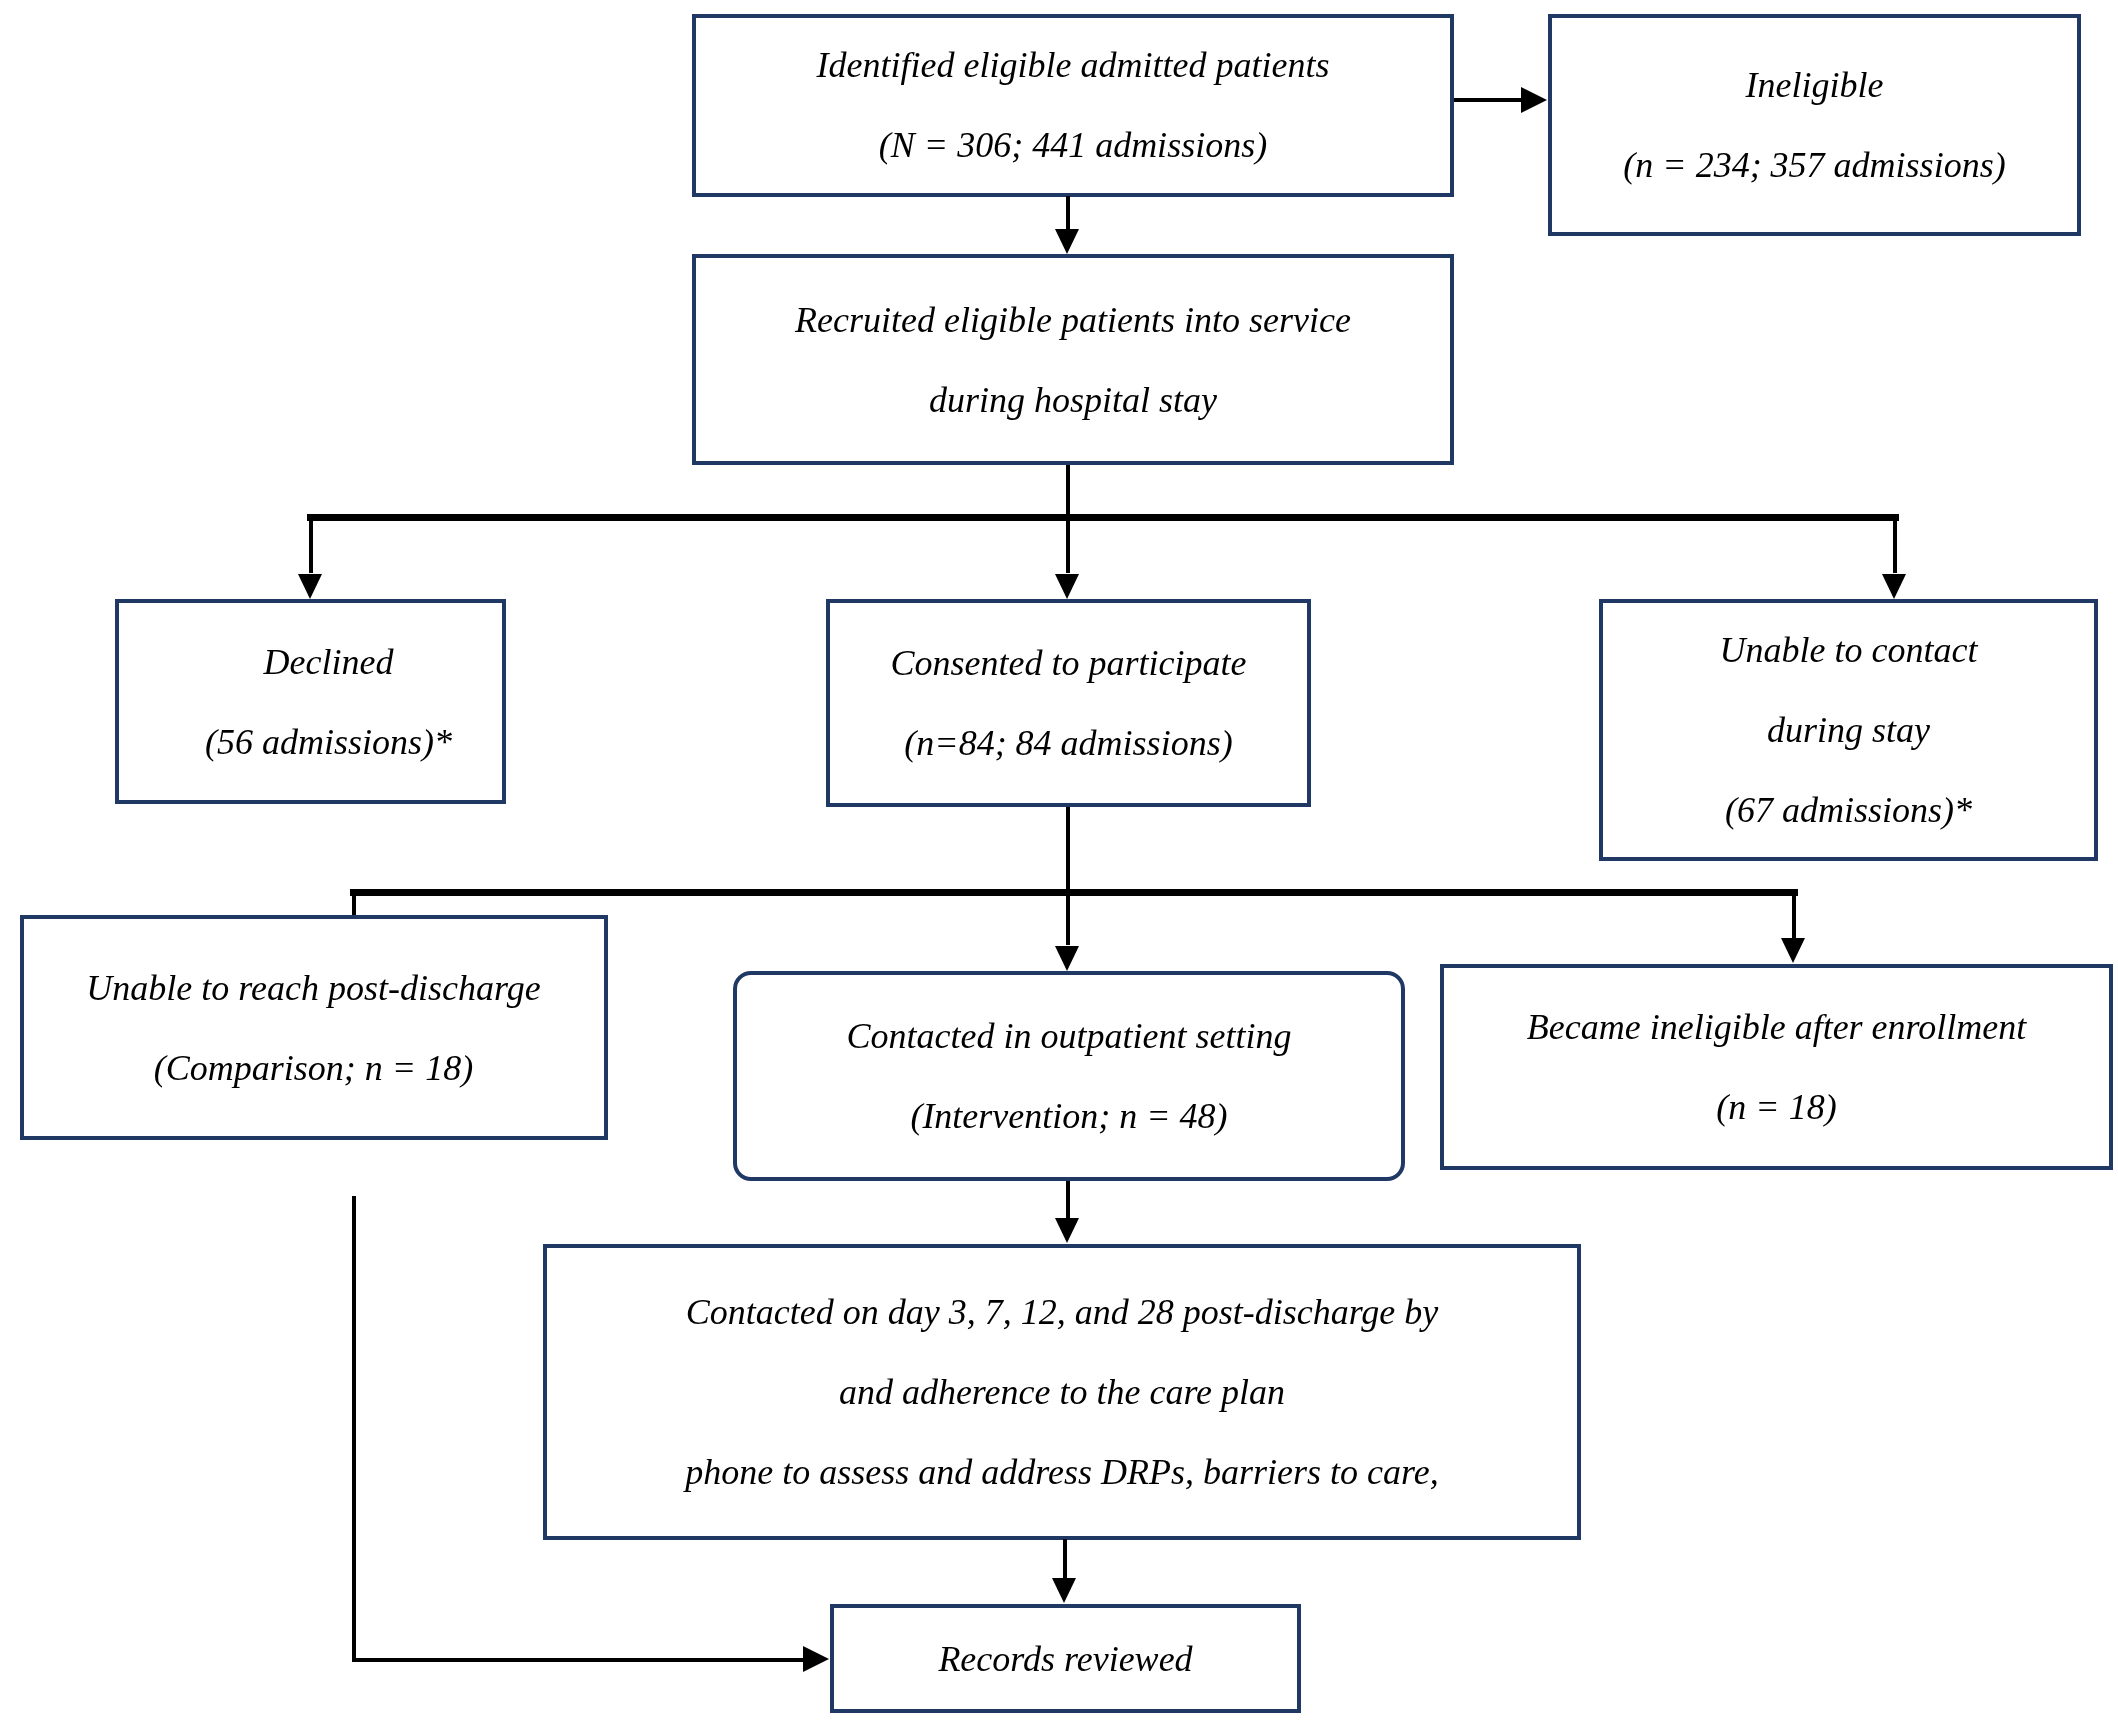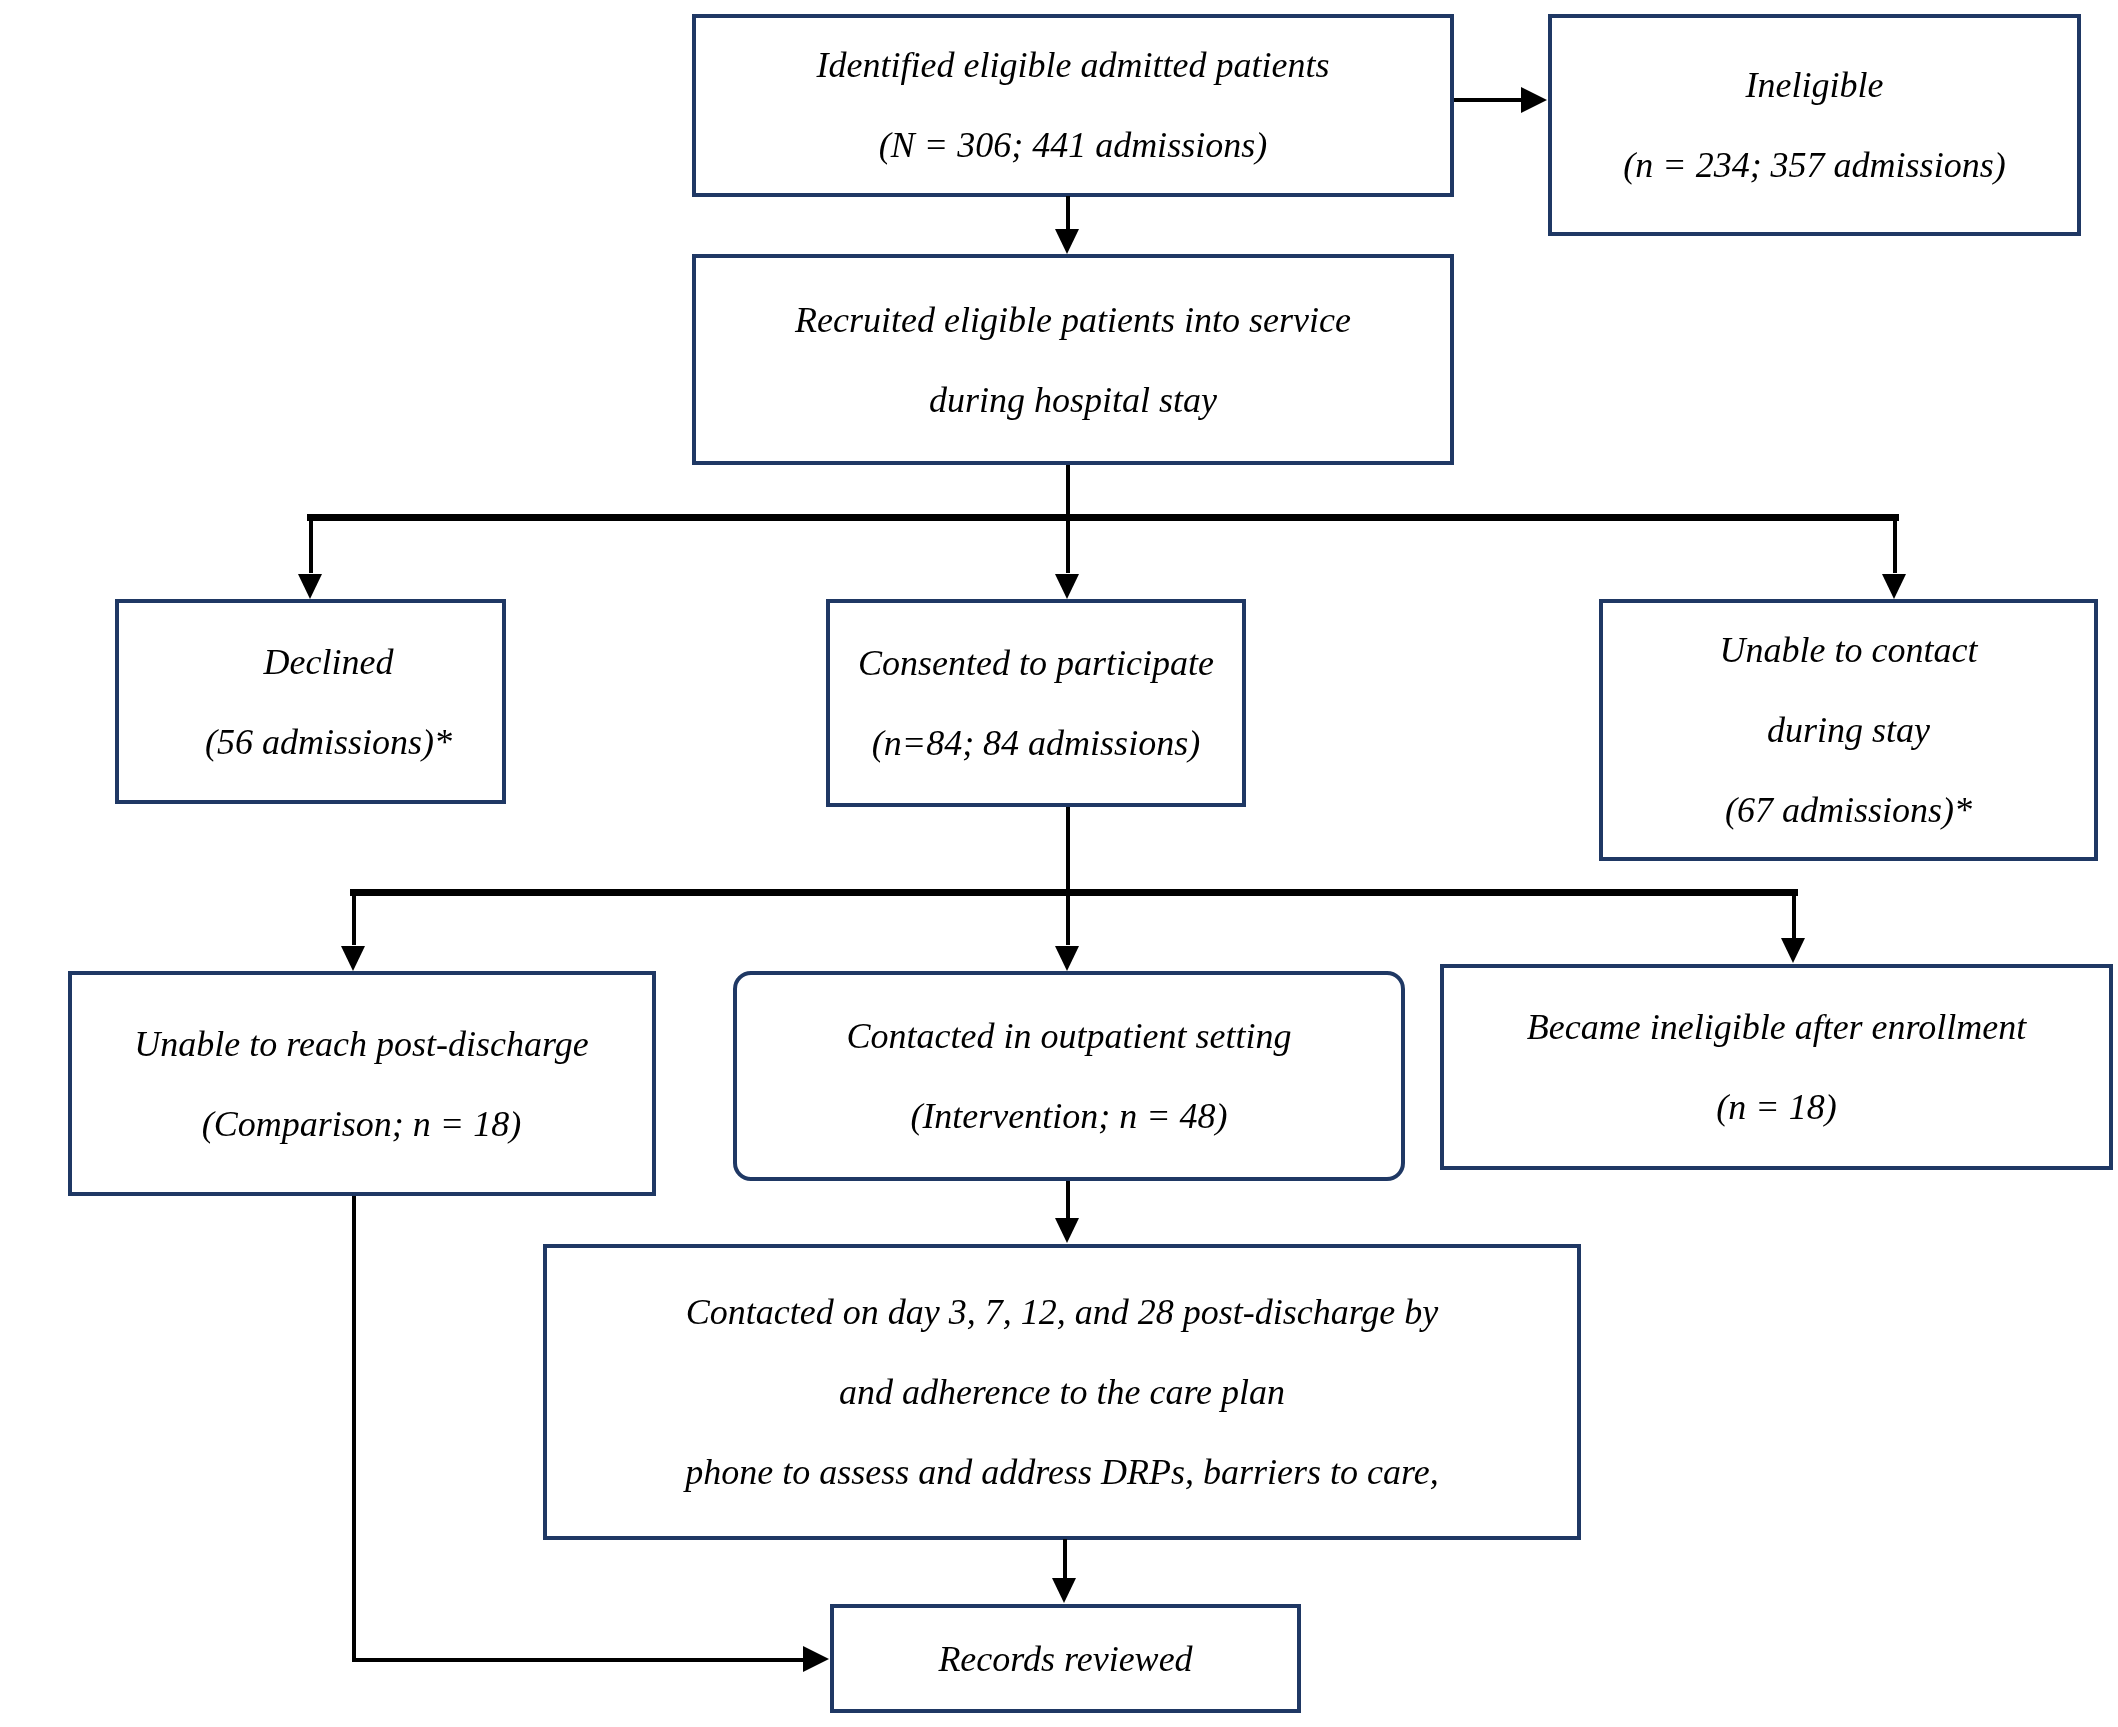--- a/index.html
+++ b/index.html
@@ -90,21 +90,21 @@
   <div class="arrow-down" style="left:1055px; top:574px;"></div>
 
   <div class="v-line" style="left:1893px; top:521px; width:4.4px; height:52px;"></div>
   <div class="arrow-down" style="left:1882px; top:574px;"></div>
 
   <div class="box" style="left:115px; top:599px; width:391px; height:205px;padding-left:36px;">
     <span class="line">Declined</span>
     <span class="line">(56 admissions)*</span>
   </div>
 
-  <div class="box" style="left:826px; top:599px; width:420px; height:208px;">
+  <div class="box" style="left:826px; top:599px; width:485px; height:208px;">
     <span class="line">Consented to participate</span>
     <span class="line">(n=84; 84 admissions)</span>
   </div>
 
   <div class="box" style="left:1551px; top:599px; width:499px; height:262px;margin-left:48px;">
     <span class="line">Unable to contact</span>
     <span class="line">during stay</span>
     <span class="line">(67 admissions)*</span>
   </div>
 
@@ -113,21 +113,21 @@
 
   <div class="v-line" style="left:352px; top:895px; width:4.4px; height:50px;"></div>
   <div class="arrow-down" style="left:341px; top:946px;"></div>
 
   <div class="v-line" style="left:1066px; top:895px; width:4.4px; height:50px;"></div>
   <div class="arrow-down" style="left:1055px; top:946px;"></div>
 
   <div class="v-line" style="left:1792px; top:895px; width:4.4px; height:43px;"></div>
   <div class="arrow-down" style="left:1781px; top:938px;"></div>
 
-  <div class="box" style="left:19.5px; top:971px; width:588px; height:225px;margin-left:48px;">
+  <div class="box" style="left:19.5px; top:915px; width:588px; height:225px;">
     <span class="line">Unable to reach post-discharge</span>
     <span class="line">(Comparison; n = 18)</span>
   </div>
 
   <div class="box" style="left:733px; top:971px; width:672px; height:210px;border-radius:18px;">
     <span class="line">Contacted in outpatient setting</span>
     <span class="line">(Intervention; n = 48)</span>
   </div>
 
   <div class="box" style="left:1440px; top:964px; width:673px; height:206px;">

